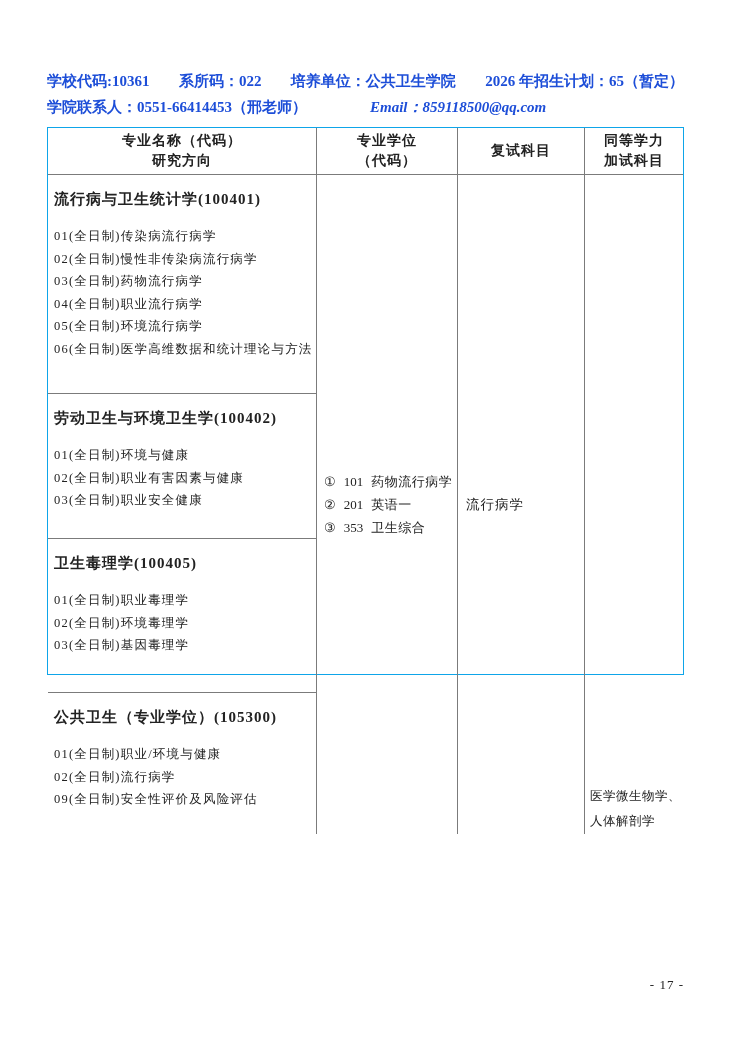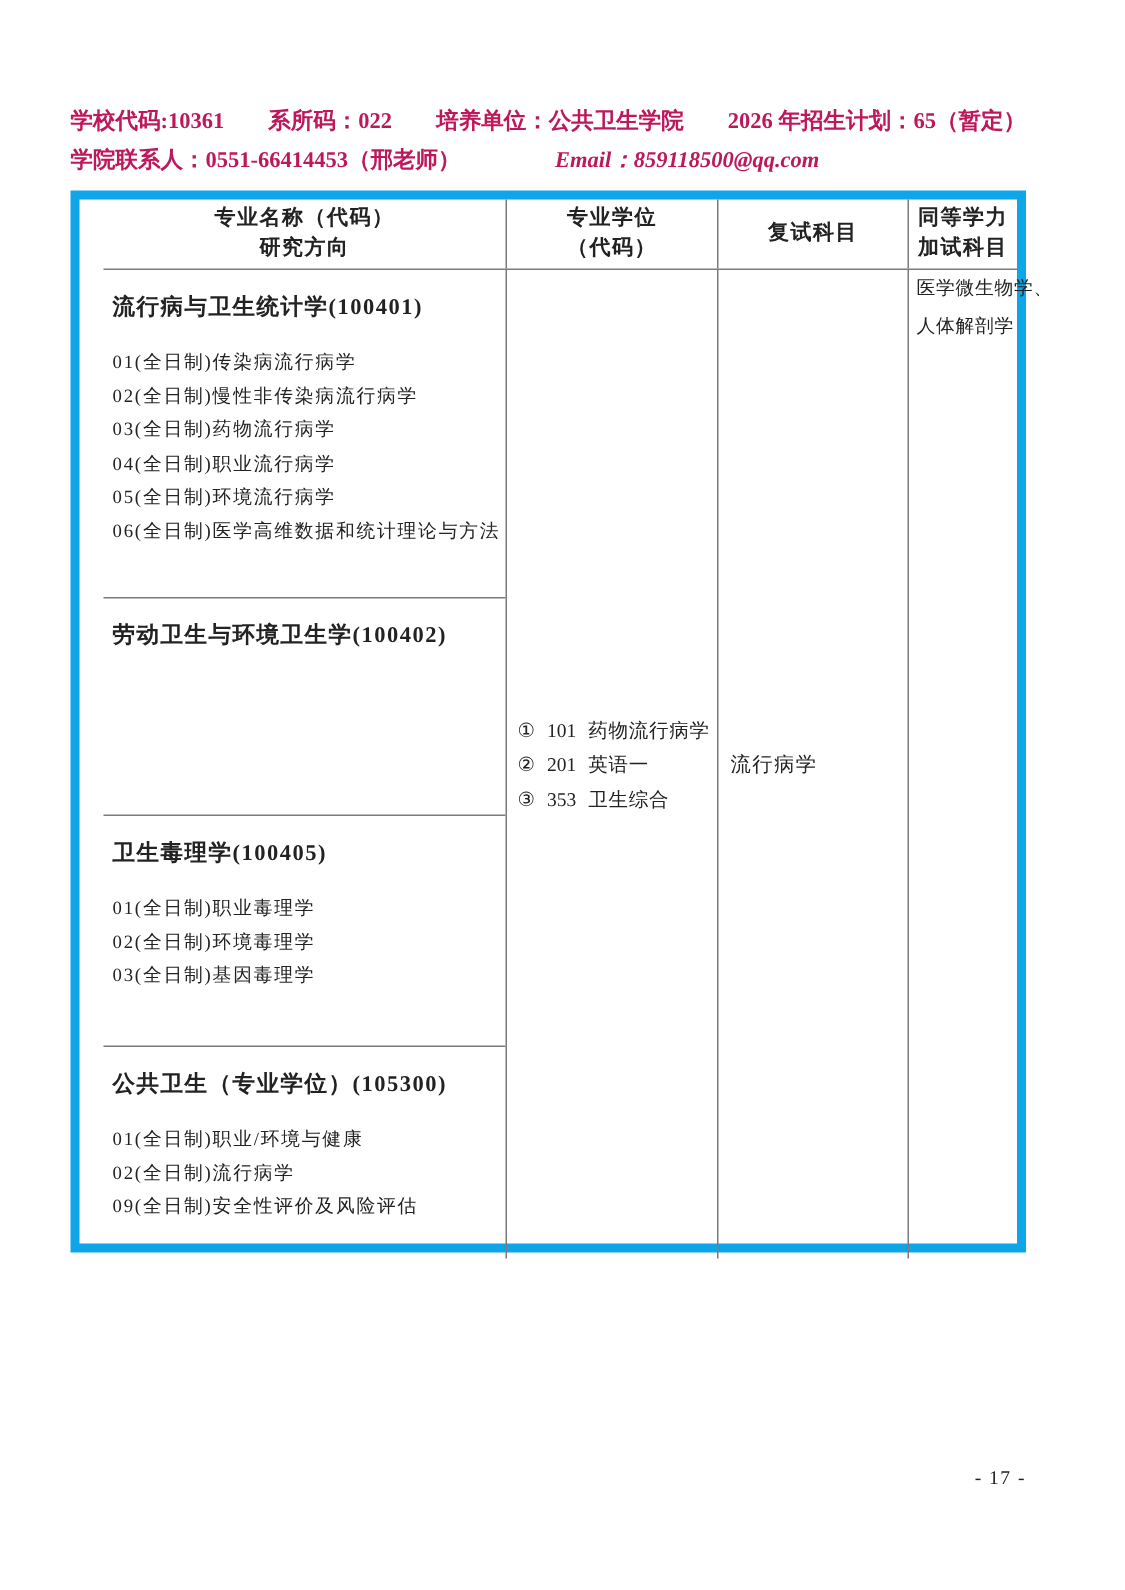--- a/index.html
+++ b/index.html
@@ -4,54 +4,54 @@
 <style>
   html,body{margin:0;padding:0;background:#ffffff;}
   .page{position:relative;width:750px;height:1060px;background:#ffffff;overflow:hidden;
         font-family:"Liberation Serif", serif;color:#222;}
   
   .doc-header{position:absolute;left:47px;top:68px;width:637px;font-weight:bold;font-size:15px;}
   .hrow1{display:flex;justify-content:space-between;line-height:26px;white-space:nowrap;}
   .hrow2{display:flex;line-height:26px;white-space:nowrap;}
   .email{margin-left:63px;font-style:italic;}
   
-  .admtable{position:absolute;left:47px;top:127px;width:637px;height:708px;
-            border:6px solid #0ea5e9;box-sizing:border-box;padding-left:16px;}
+  .admtable{position:absolute;left:47px;top:127px;width:637px;height:548px;
+            border:1px solid #0ea5e9;box-sizing:border-box;}
   .thead{display:grid;grid-template-columns:268px 141px 127px 1fr;height:47px;box-sizing:border-box;
          border-bottom:1px solid #7b7b7b;}
   .thead .cell{border-left:1px solid #7b7b7b;display:flex;flex-direction:column;justify-content:center;
          align-items:center;font-weight:bold;font-size:14px;line-height:20px;letter-spacing:1px;box-sizing:border-box;}
   .thead .cell:first-child{border-left:none;}
   .tbody{display:grid;grid-template-columns:268px 141px 127px 1fr;height:659px;}
   .col{border-left:1px solid #7b7b7b;box-sizing:border-box;}
   .col1{border-left:none;display:flex;flex-direction:column;}
   .section{box-sizing:border-box;border-bottom:1px solid #7b7b7b;padding:15px 2px 0 6px;}
   .section.s4{border-bottom:none;flex:1;}
   .s1{height:219px;} .s2{height:145px;} .s3{height:154px;}
   .sec-title{font-weight:bold;font-size:15px;letter-spacing:1px;white-space:nowrap;}
   .sec-dirs{margin-top:16px;font-size:12.5px;line-height:22.5px;letter-spacing:1.2px;}
   .dir-line{white-space:nowrap;}
   .col2{display:flex;flex-direction:column;justify-content:center;padding-left:7px;font-size:13px;}
   .exam-line{display:flex;gap:8px;line-height:23px;white-space:nowrap;align-items:baseline;}
   .exam-name{letter-spacing:0.5px;}
   .col3{display:flex;align-items:center;padding-left:8px;font-size:13.5px;letter-spacing:1px;}
-  .col4{display:flex;flex-direction:column;justify-content:flex-start;padding-left:5px;
+  .col4{display:flex;flex-direction:column;justify-content:flex-end;padding-left:5px;
         font-size:12.5px;line-height:25px;letter-spacing:0.5px;}
   .eq-line{white-space:nowrap;}
   .hline{text-align:center;}
   
   .page-number{position:absolute;left:47px;top:977px;width:637px;text-align:right;
                font-weight:normal;font-size:13px;letter-spacing:1px;}
 </style>
 </head>
 <body>
 
 <div class="page">
 
-  <div class="doc-header" style="color: #be185d;">
+  <div class="doc-header" style="color: #1d4ed8;">
     <div class="hrow1">
       <span>学校代码:10361</span>
       <span>系所码：022</span>
       <span>培养单位：公共卫生学院</span>
       <span>2026 年招生计划：65（暂定）</span>
     </div>
     <div class="hrow2">
       <span>学院联系人：0551-66414453（邢老师）</span>
       <span class="email">Email：859118500@qq.com</span>
     </div>
@@ -83,20 +83,25 @@
               <div class="dir-line">01(全日制)传染病流行病学</div>
               <div class="dir-line">02(全日制)慢性非传染病流行病学</div>
               <div class="dir-line">03(全日制)药物流行病学</div>
               <div class="dir-line">04(全日制)职业流行病学</div>
               <div class="dir-line">05(全日制)环境流行病学</div>
               <div class="dir-line">06(全日制)医学高维数据和统计理论与方法</div>
             </div>
         </div>
         <div class="section s2">
           <div class="sec-title">劳动卫生与环境卫生学(100402)</div>
+          <div class="sec-dirs">
+              <div class="dir-line">01(全日制)环境与健康</div>
+              <div class="dir-line">02(全日制)职业有害因素与健康</div>
+              <div class="dir-line">03(全日制)职业安全健康</div>
+            </div>
         </div>
         <div class="section s3">
           <div class="sec-title">卫生毒理学(100405)</div>
           <div class="sec-dirs">
               <div class="dir-line">01(全日制)职业毒理学</div>
               <div class="dir-line">02(全日制)环境毒理学</div>
               <div class="dir-line">03(全日制)基因毒理学</div>
             </div>
         </div>
         <div class="section s4">

